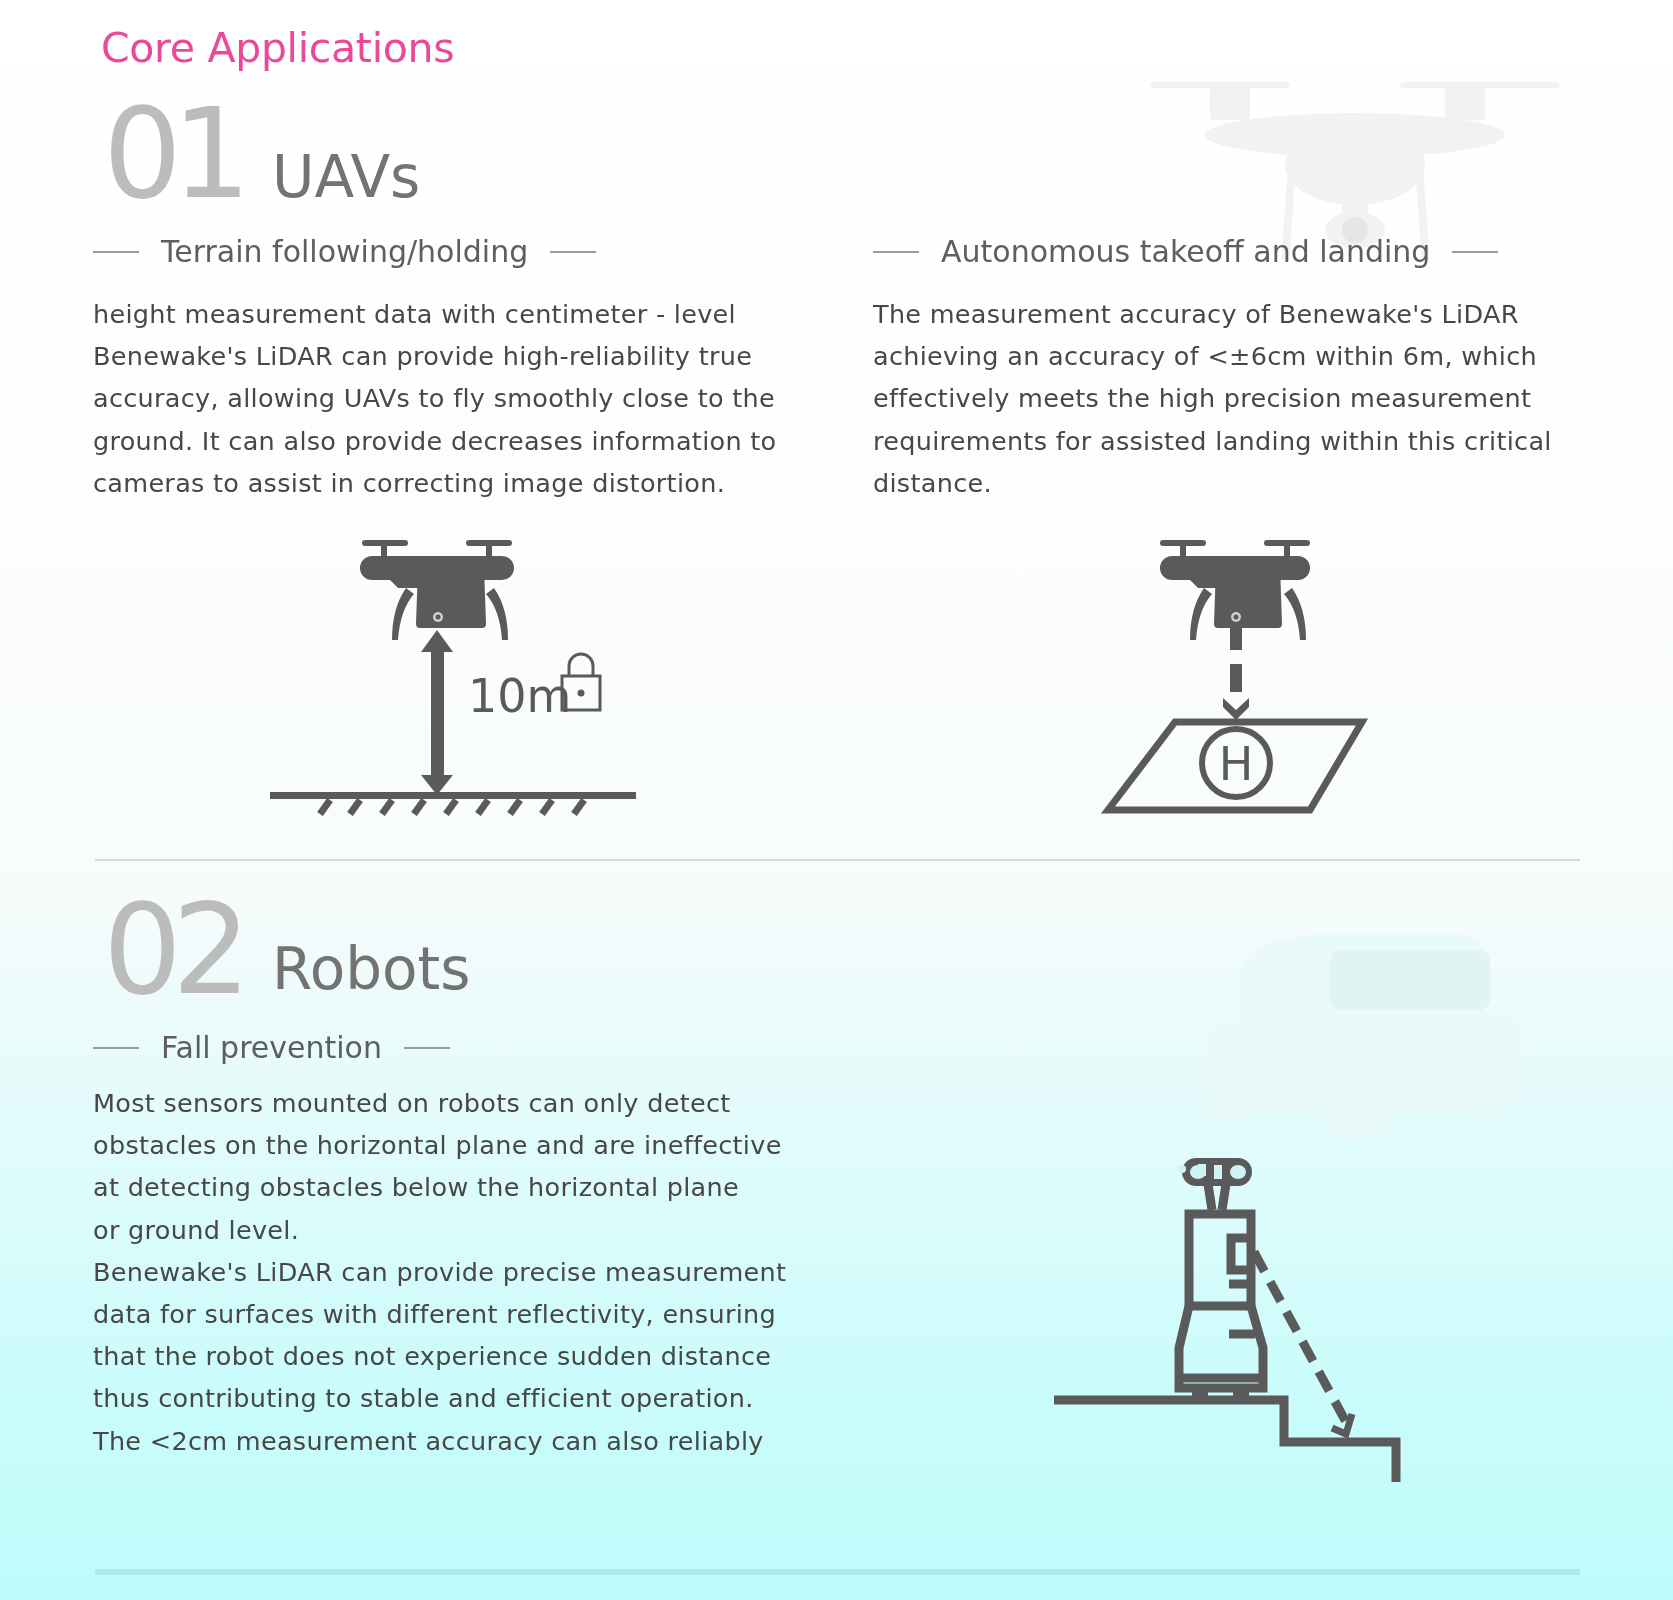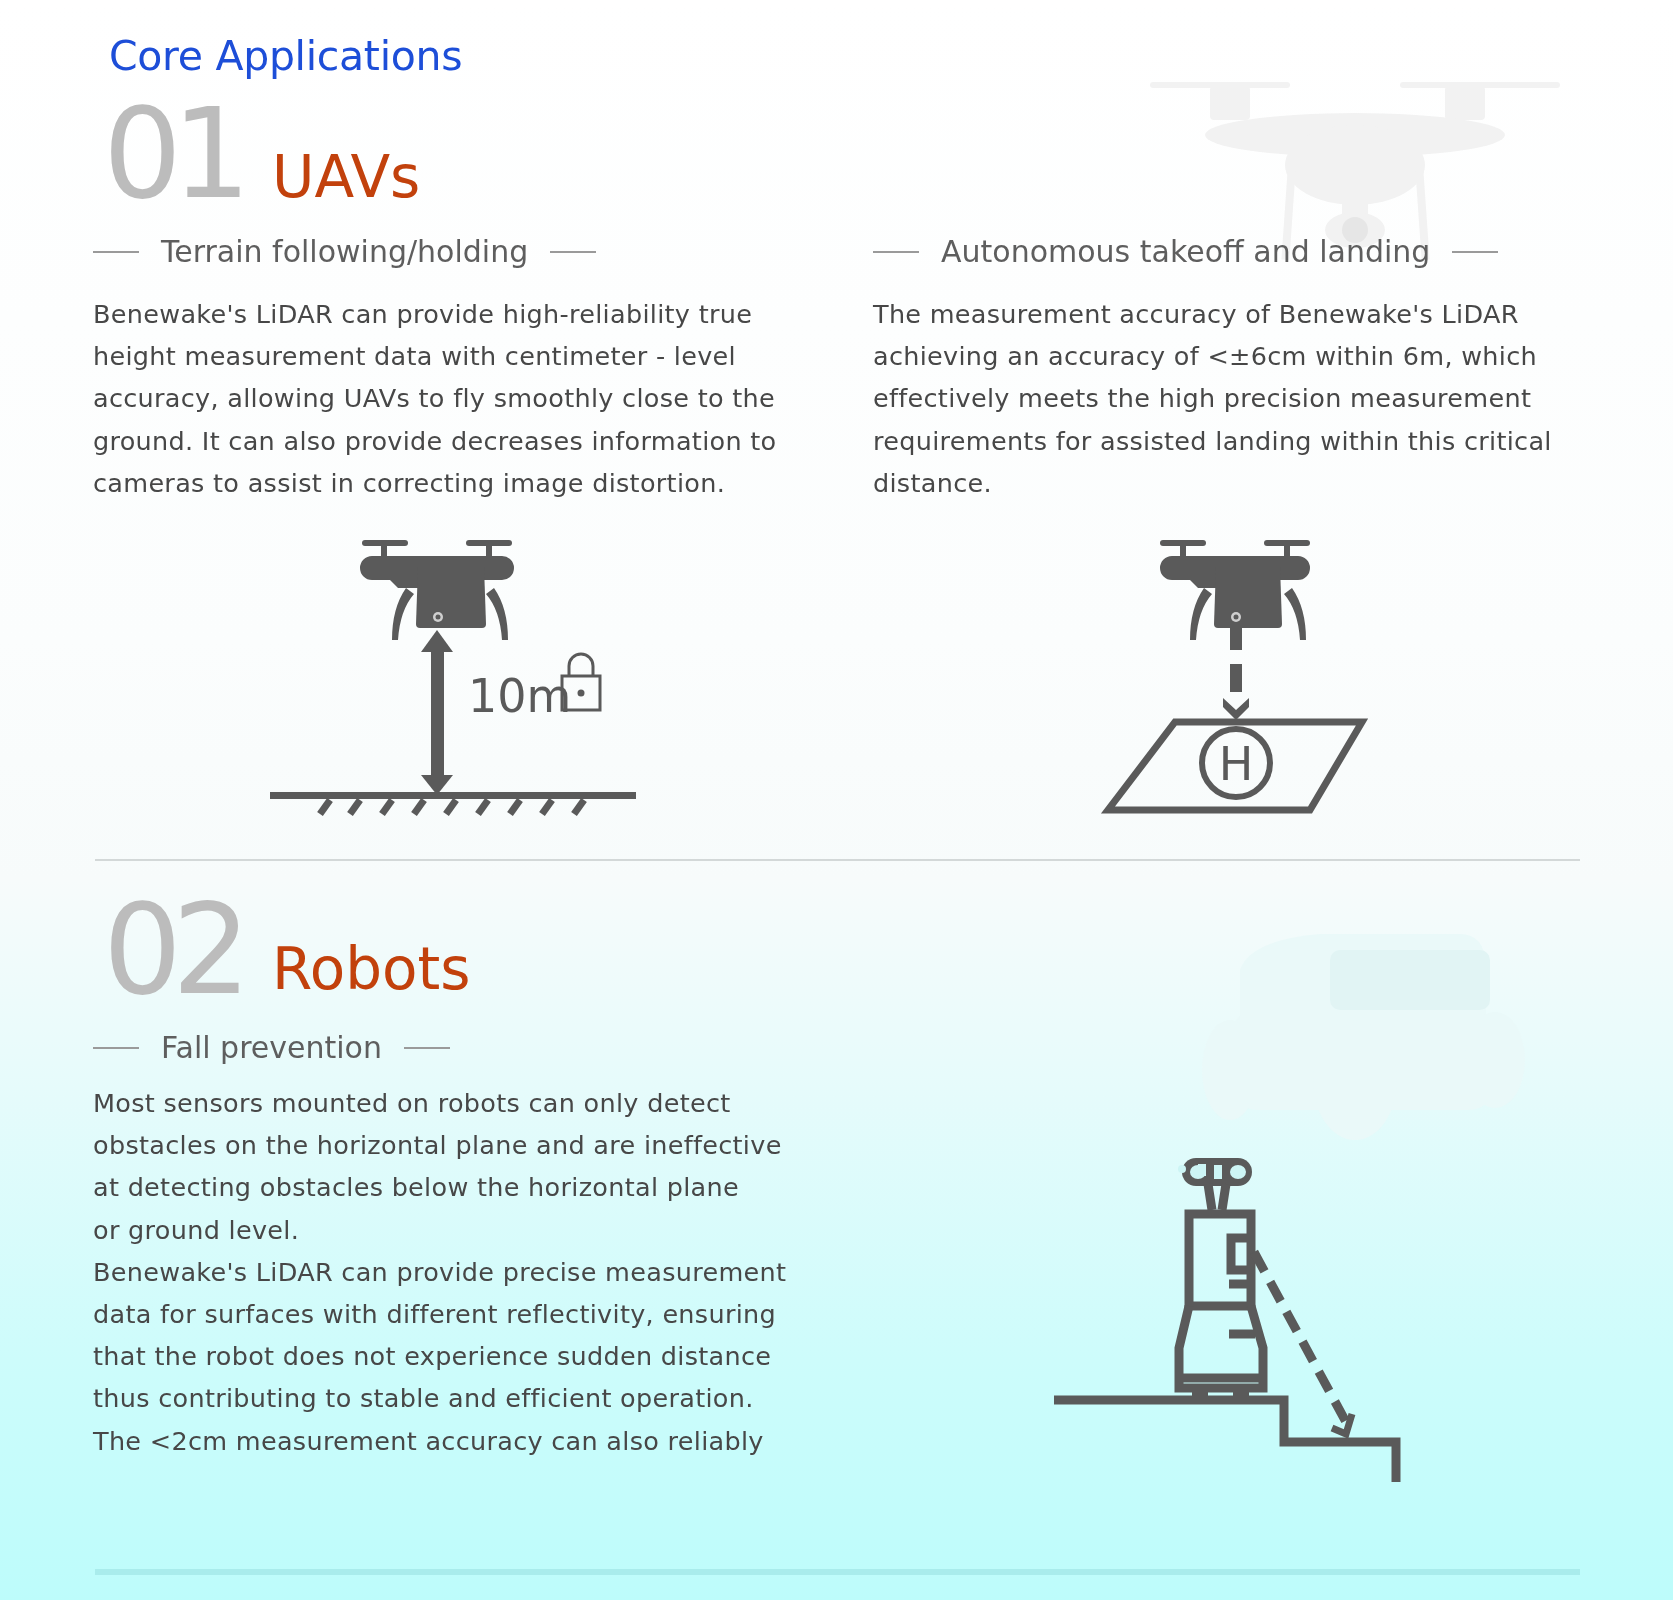--- a/index.html
+++ b/index.html
@@ -4,30 +4,30 @@
   <style>
     html, body { margin: 0; padding: 0; }
     body {
       width: 1673px; height: 1600px; position: relative; overflow: hidden;
       font-family: "DejaVu Sans", sans-serif;
       background: linear-gradient(180deg, #ffffff 0%, #fbfdfd 40%, #f7fbfb 55%, #e6fbfb 68%, #cdfcfb 85%, #bdfcfb 100%);
       color: #3f3f3f;
     }
     .abs { position: absolute; }
     .page-title {
-      left: 93px; top: 16px; font-size: 41px; color: #1d4ed8;
-      letter-spacing: -0.3px; font-weight: normal; margin: 16px;
+      left: 93px; top: 16px; font-size: 41px; color: #ec4899;
+      letter-spacing: -0.3px; font-weight: normal; margin: 8px;
     }
     .sec-num {
       font-size: 124px; color: #bcbcbc; font-weight: normal; line-height: 1;
       letter-spacing: -10px;
       margin-left: 15px;
     }
     .sec-name {
-      font-size: 58px; color: #c2410c; line-height: 1;
+      font-size: 58px; color: #737373; line-height: 1;
     }
     .subhead {
       display: flex; align-items: center; gap: 22px;
       font-size: 30px; color: #5e5e5e;
     }
     .subhead .dash { width: 46px; height: 2px; background: #9a9a9a; display: inline-block; }
     .body-text {
       font-size: 25.5px; line-height: 42.2px; color: #474747; letter-spacing: 0.3px;
       margin: 0;
     }
@@ -60,22 +60,22 @@
 
 <div class="abs sec-num" style="left:88px;top:92px">01</div>
 <div class="abs sec-name" style="left:272px;top:148px">UAVs</div>
 
 <div class="abs subhead" style="left:93px;top:234px">
   <span class="dash"></span>
   <span>Terrain following/holding</span>
   <span class="dash"></span>
 </div>
 <div class="abs body-text" style="left:93px;top:293px;width:740px">
+  <div>height measurement data with centimeter - level</div>
   <div>Benewake's LiDAR can provide high-reliability true</div>
-  <div>height measurement data with centimeter - level</div>
   <div>accuracy, allowing UAVs to fly smoothly close to the</div>
   <div>ground. It can also provide decreases information to</div>
   <div>cameras to assist in correcting image distortion.</div>
 </div>
 
 <div class="abs subhead" style="left:873px;top:234px">
   <span class="dash"></span>
   <span>Autonomous takeoff and landing</span>
   <span class="dash"></span>
 </div>

